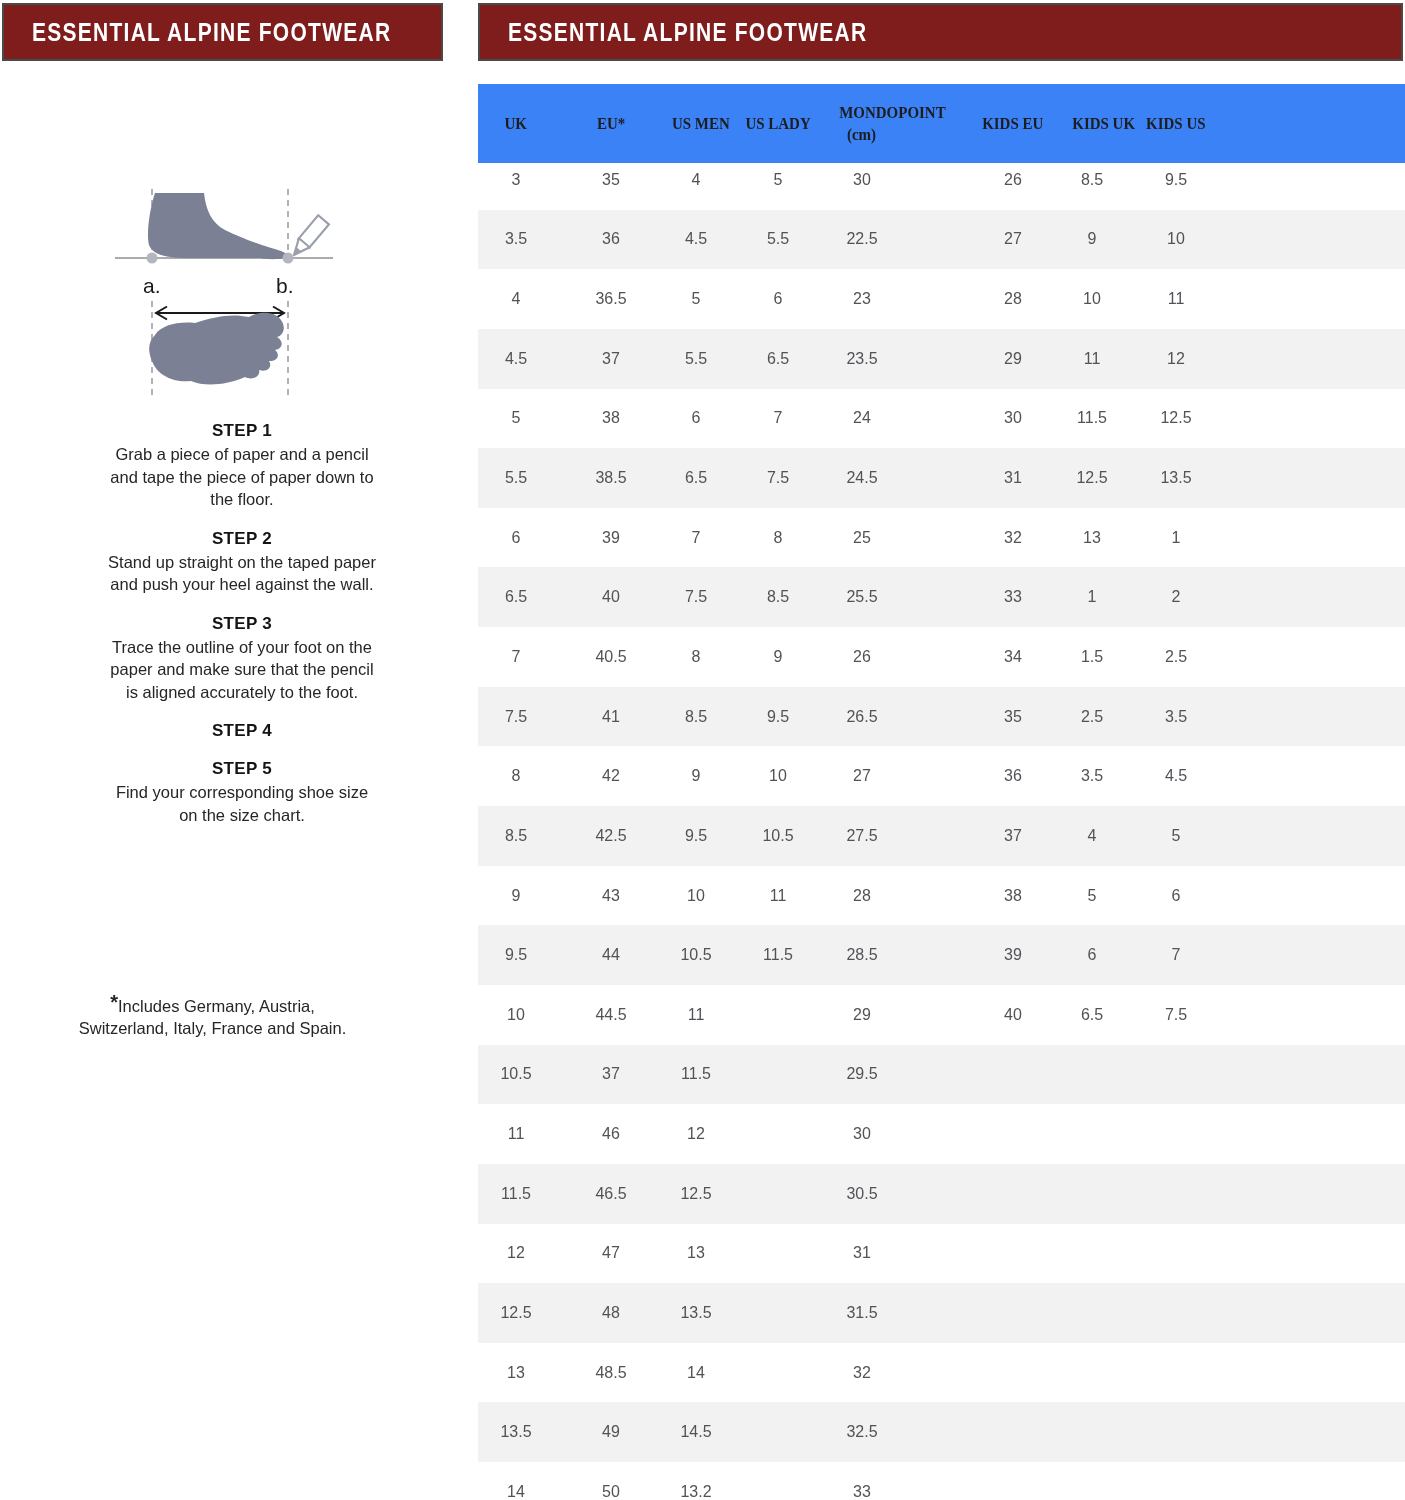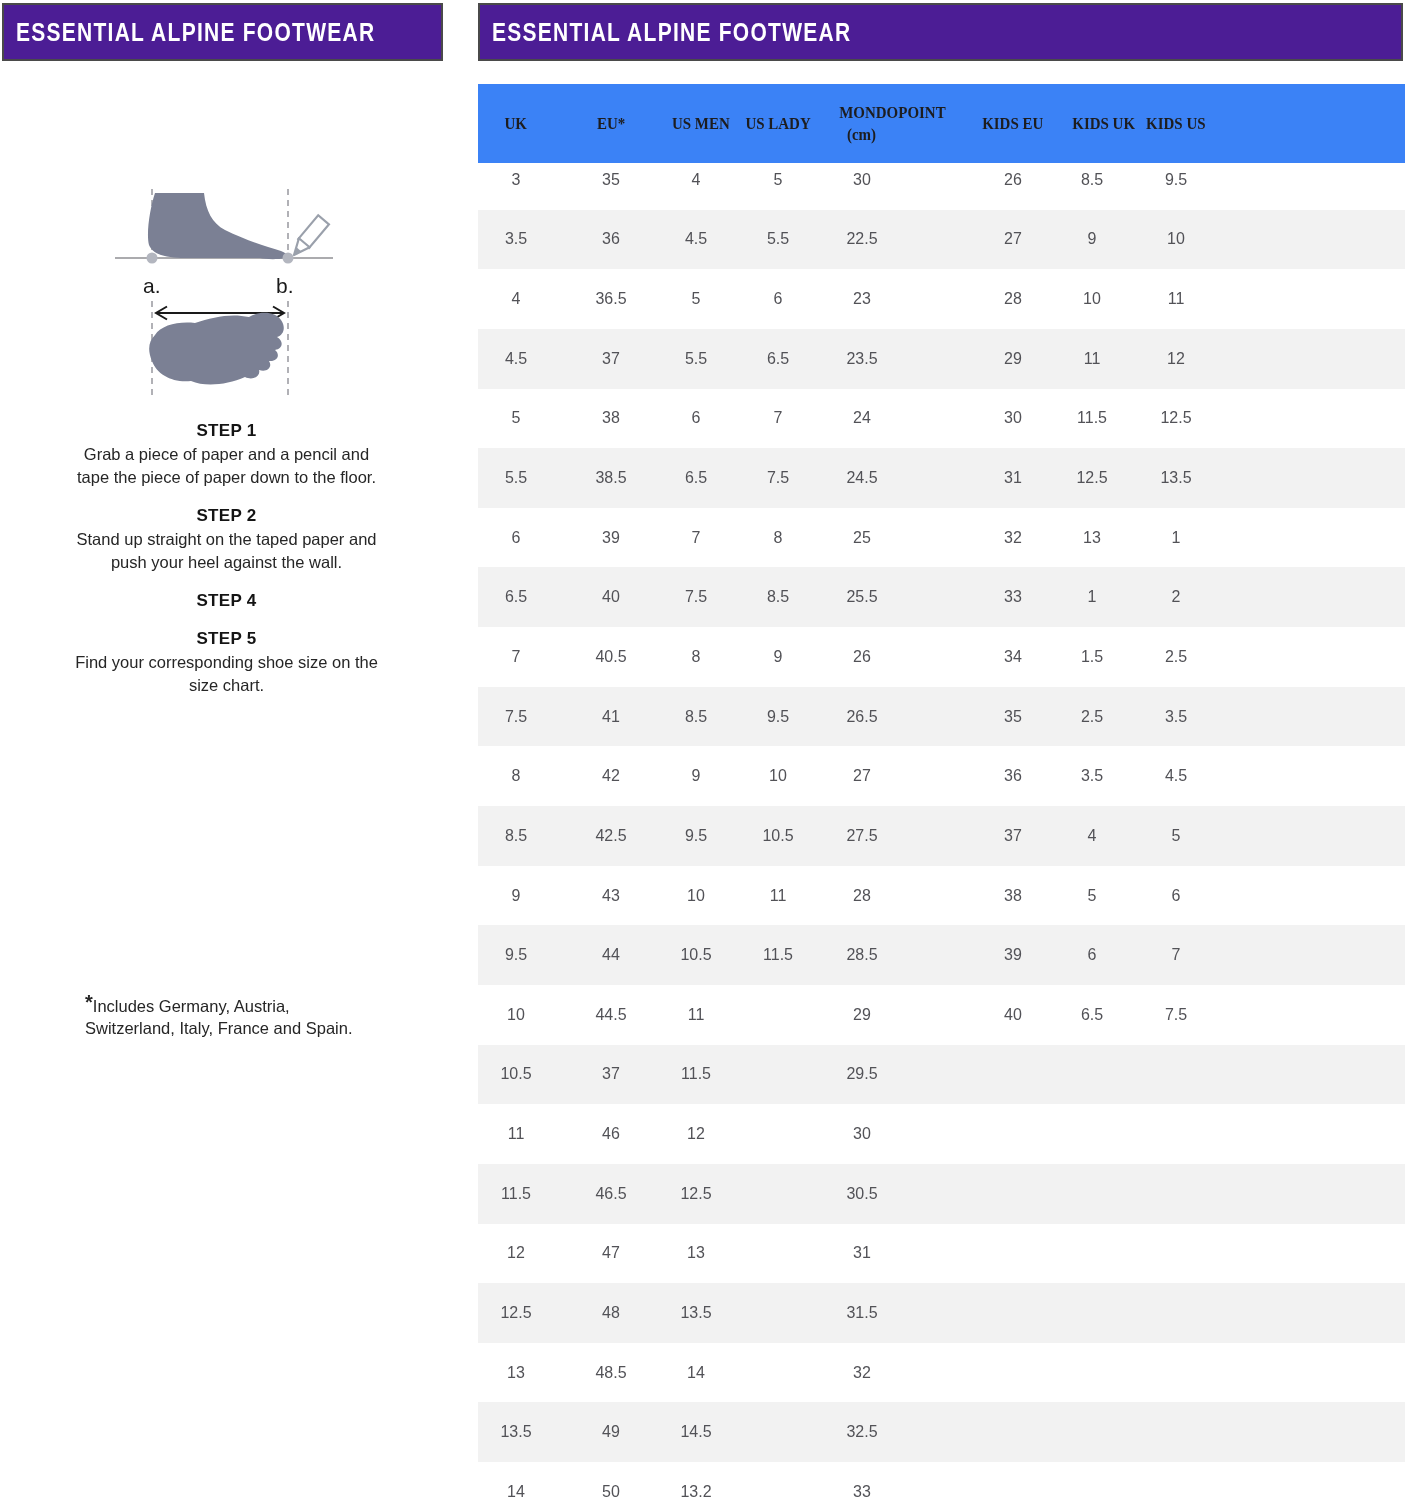--- a/index.html
+++ b/index.html
@@ -4,40 +4,40 @@
 <style>
   html,body { margin:0; padding:0; }
   body {
     width:1405px; height:1500px; position:relative; overflow:hidden;
     background:#ffffff; font-family:"Liberation Sans", sans-serif;
   }
 
   
   .bar {
     position:absolute; top:3px; height:58px; box-sizing:border-box;
-    background:#4c1d95; border:2px solid #4a4a4a;
-    color:#ffffff; display:flex; align-items:center; padding-left:12px;
+    background:#7f1d1d; border:2px solid #4a4a4a;
+    color:#ffffff; display:flex; align-items:center; padding-left:28px;
   }
   .bar-left  { left:2px;   width:441px; }
   .bar-right { left:478px; width:925px; }
   .bar-title {
     font-size:25px; font-weight:700; letter-spacing:1.5px; white-space:nowrap;
     display:inline-block; transform:scaleX(0.84); transform-origin:left center;
   }
 
   
   .diagram-svg { position:absolute; left:55px; top:183px; }
 
   .steps { position:absolute; left:75px; top:421px; width:303px; text-align:center; }
-  .step { margin-bottom:18px; }
+  .step { margin-bottom:18px;margin-left:31px; }
   .step-title { font-size:17px; font-weight:700; letter-spacing:0.3px; color:#141414; margin-bottom:2px; }
   .step-body  { font-size:16.5px; line-height:22.5px; color:#262626; }
 
   .footnote {
-    position:absolute; left:85px; top:978px; width:283px; text-align:left;
+    position:absolute; left:71px; top:978px; width:283px; text-align:center;
     font-size:16.5px; line-height:22px; color:#262626;
   }
   .footnote .ast { font-weight:700; font-size:20px; vertical-align:top; position:relative; top:-4px; }
 
   
   .table-panel { position:absolute; left:478px; top:0; width:927px;
     --cols:76px 114px 56px 108px 60px 66px 110px 48px 120px 169px; }
 
   .thead {
     position:absolute; top:84px; left:0; width:100%; height:79px;
@@ -122,20 +122,24 @@
 </svg>
 
 <section class="steps">
   <div class="step">
     <div class="step-title">STEP 1</div>
     <div class="step-body">Grab a piece of paper and a pencil and tape the piece of paper down to the floor.</div>
   </div>
   <div class="step">
     <div class="step-title">STEP 2</div>
     <div class="step-body">Stand up straight on the taped paper and push your heel against the wall.</div>
+  </div>
+  <div class="step">
+    <div class="step-title">STEP 3</div>
+    <div class="step-body">Trace the outline of your foot on the paper and make sure that the pencil is aligned accurately to the foot.</div>
   </div>
   <div class="step">
     <div class="step-title">STEP 4</div>
   </div>
   <div class="step">
     <div class="step-title">STEP 5</div>
     <div class="step-body">Find your corresponding shoe size on the size chart.</div>
   </div>
 </section>
 

